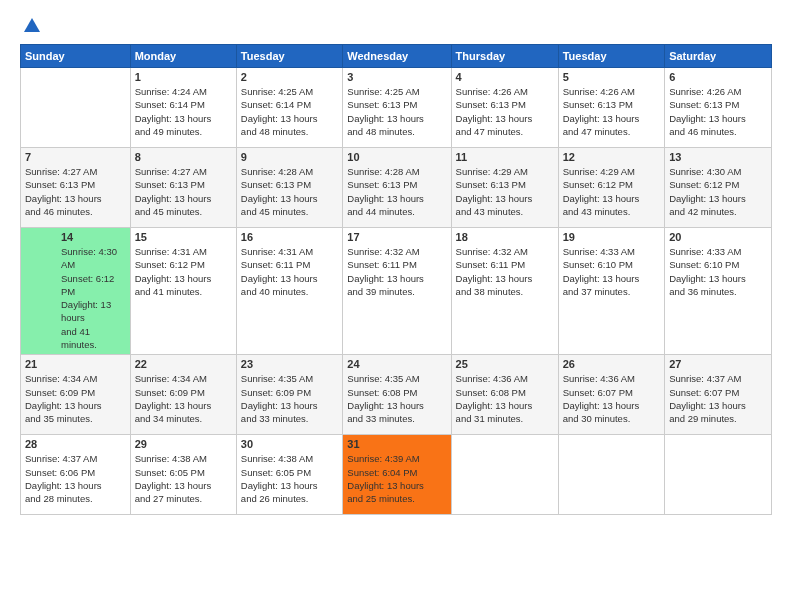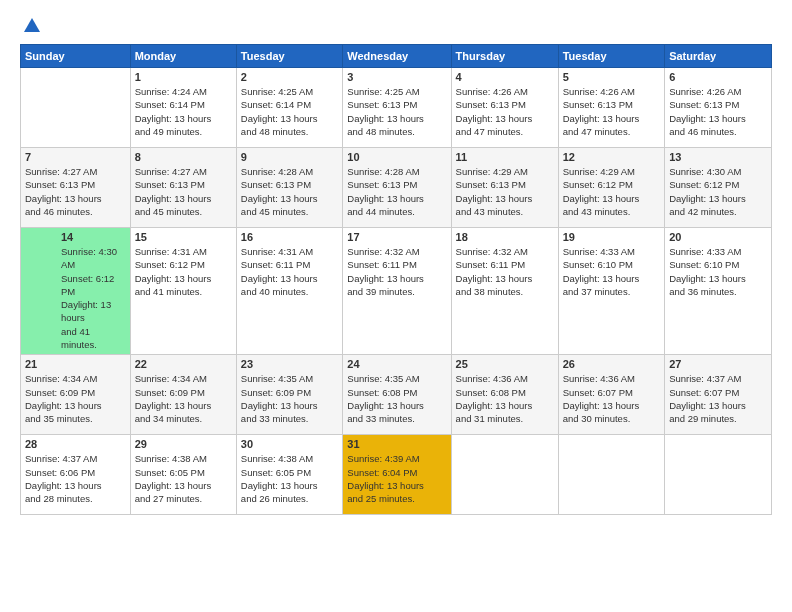--- a/index.html
+++ b/index.html
@@ -347,21 +347,21 @@
 Daylight: 13 hours
 and 27 minutes.</div>
           </td>
           <td style="background-color: rgb(255, 255, 255);">
             <span class="day-number">30</span>
             <div class="day-info" style="white-space: pre-line;">Sunrise: 4:38 AM
 Sunset: 6:05 PM
 Daylight: 13 hours
 and 26 minutes.</div>
           </td>
-          <td style="background-color: #eab308;">
+          <td style="background-color: #f97316;">
             <span class="day-number">31</span>
             <div class="day-info" style="white-space: pre-line;">Sunrise: 4:39 AM
 Sunset: 6:04 PM
 Daylight: 13 hours
 and 25 minutes.</div>
           </td>
           <td class="empty-cell"></td>
           <td class="empty-cell"></td>
           <td class="empty-cell"></td>
         </tr>

